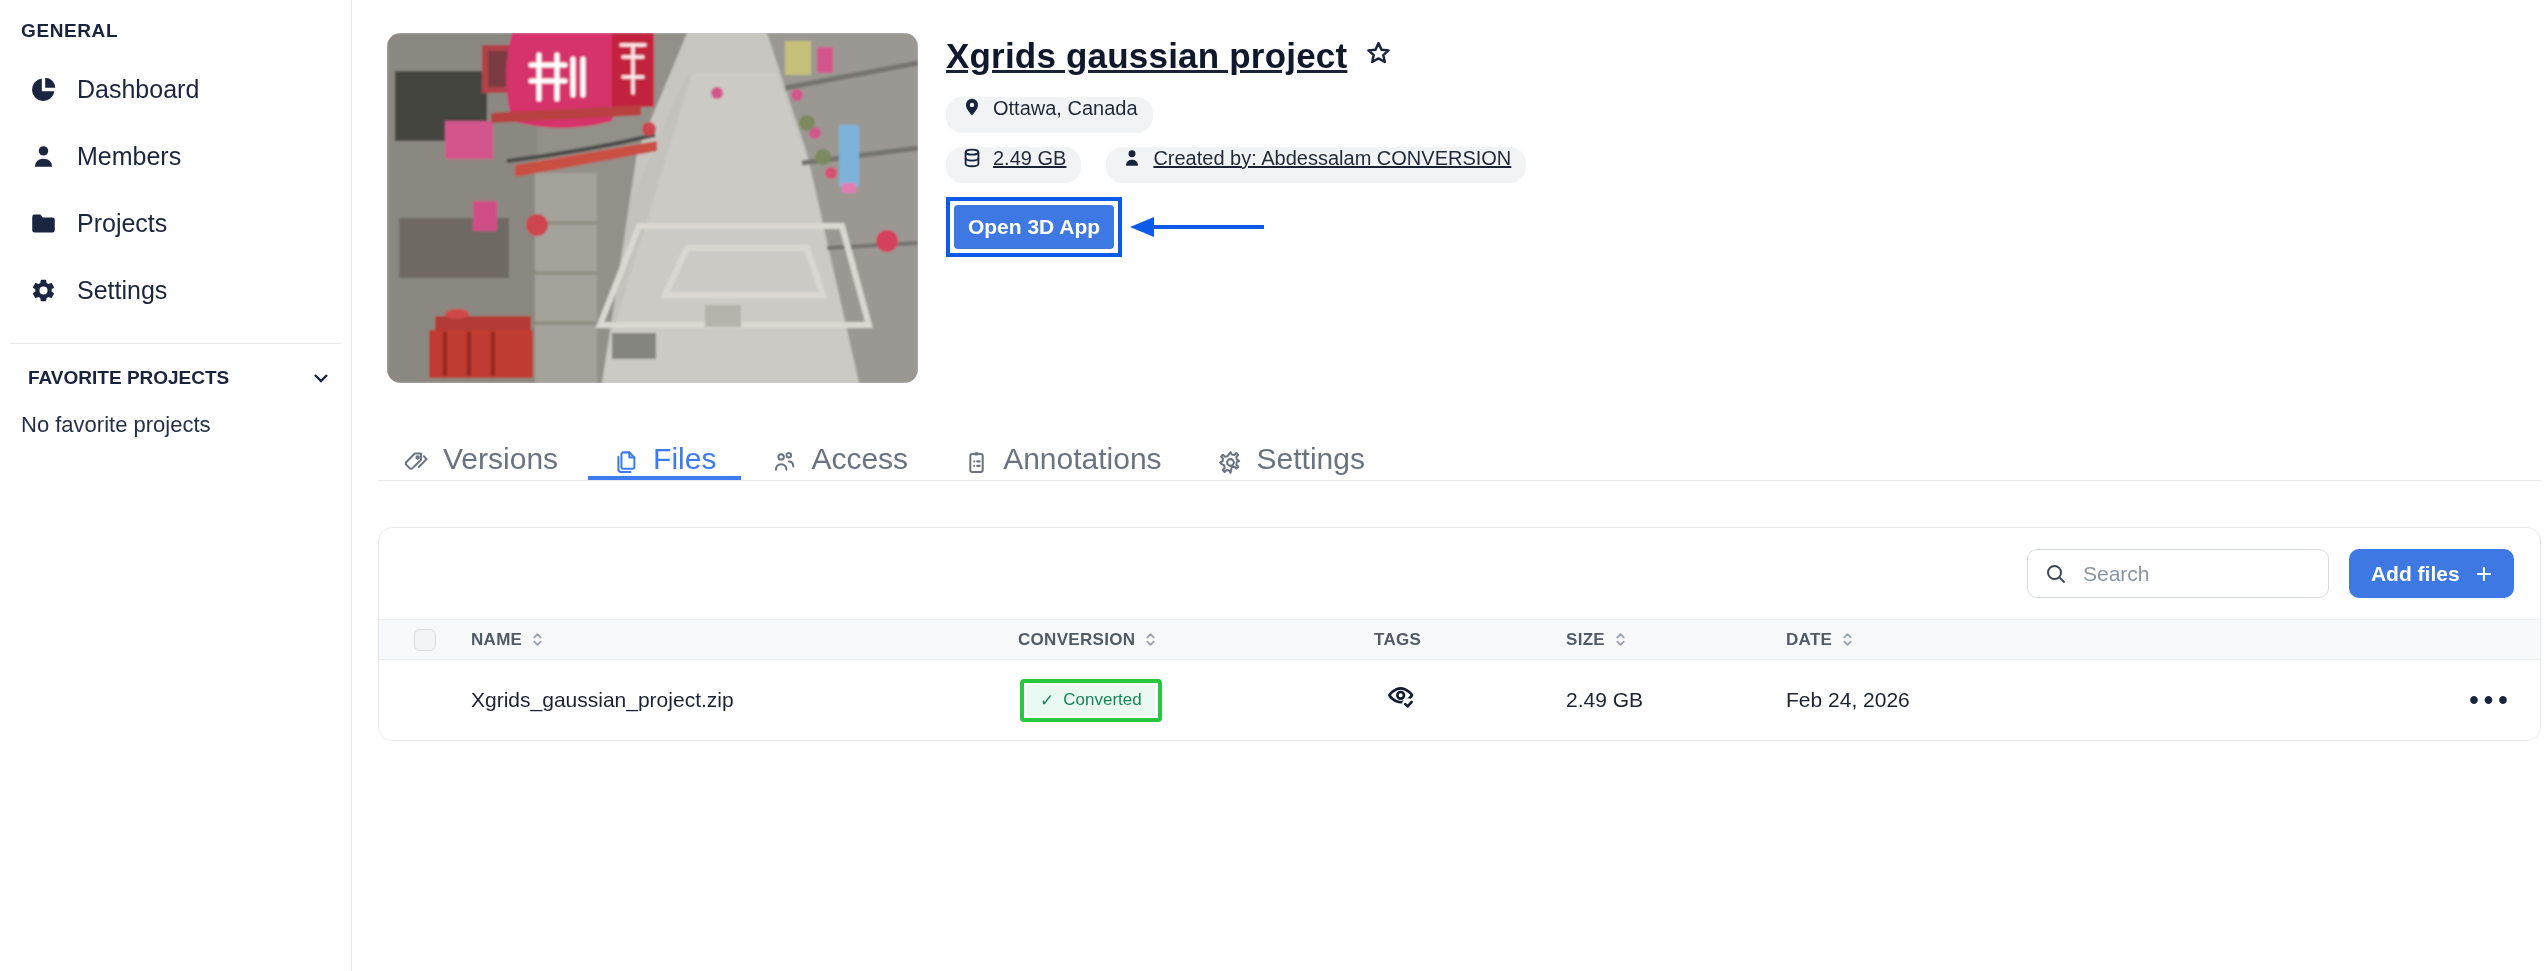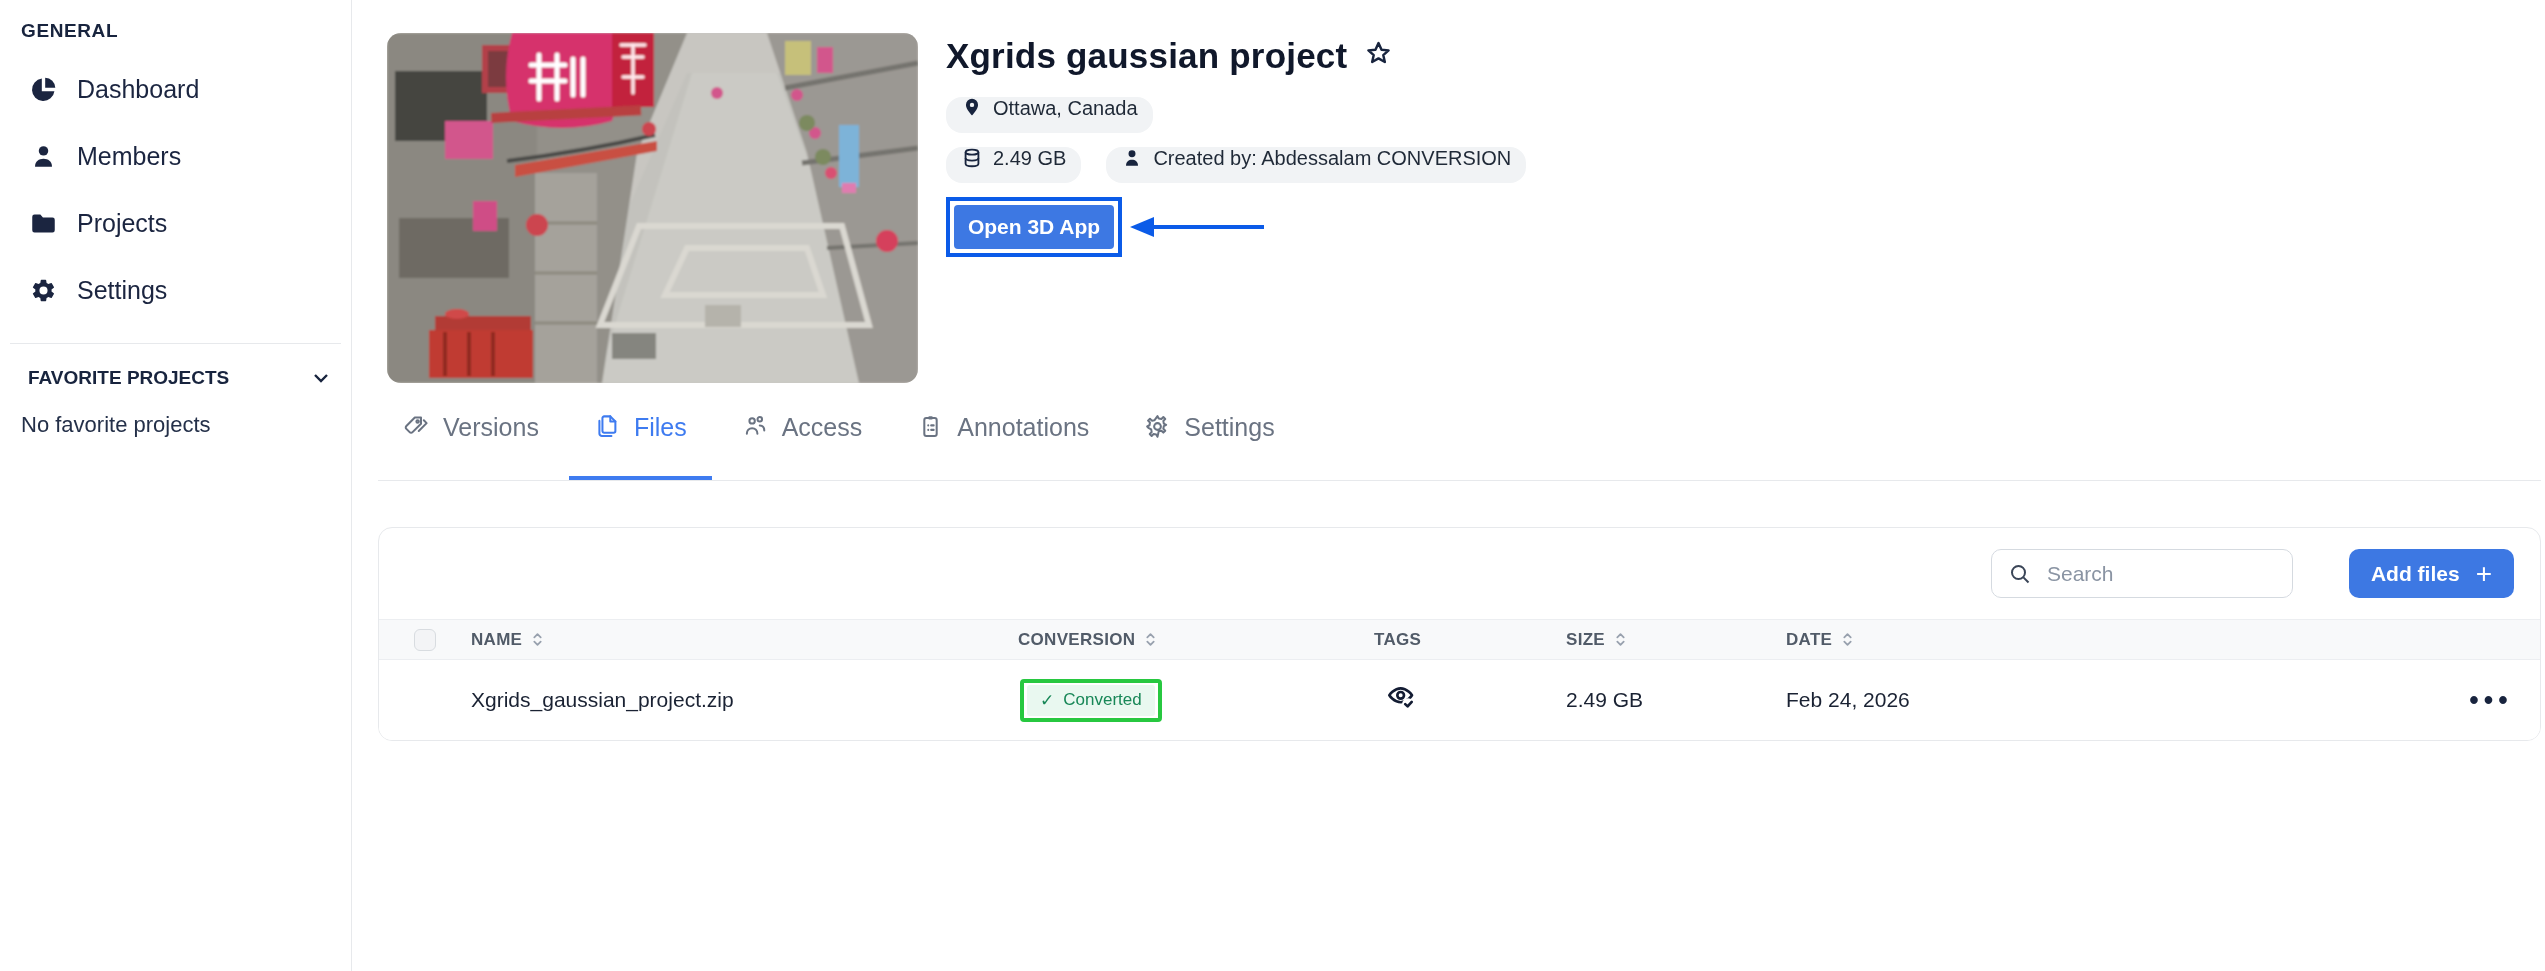--- a/index.html
+++ b/index.html
@@ -19,59 +19,59 @@
   .fav-header { display:flex; justify-content:space-between; align-items:center;
     padding:0 18px 0 28px; margin-top:22px; font-size:19px; font-weight:700; color:#18243E; }
   .fav-header svg { width:24px; height:24px; stroke:#18243E; fill:none; stroke-width:2.4; }
   .fav-empty { margin:22px 0 0 21px; font-size:22px; color:#243049; }
 
   
   .main { position:absolute; left:352px; top:0; width:2193px; }
   .hero { display:flex; gap:28px; padding:33px 0 0 35px; }
   .thumb { width:531px; height:350px; border-radius:14px; overflow:hidden;
     background:#c9c7c2; flex:0 0 auto; }
-  .info { padding-top:3px; }
+  .info { padding-top:3px;text-decoration:underline; }
   .title-row { display:flex; align-items:center; gap:16px; }
   .page-title { font-size:35px; font-weight:700; color:#10182B; letter-spacing:.2px; }
   .star-btn svg { width:31px; height:31px; stroke:#18243E; fill:none; stroke-width:1.9; }
   .badge { display:inline-flex; align-items:flex-start; gap:10px; height:36px;
     padding:0 15px; background:#F1F3F5; border-radius:16px; font-size:20px; color:#1F2937; }
   .badge svg { width:22px; height:22px; }
   .badge-row1 { margin-top:21px; }
   .badge-row2 { margin-top:14px; display:flex; gap:25px; }
   .open-row { margin-top:14px; display:flex; align-items:center; }
   .anno-blue { border:4px solid #0B5BE8; padding:4px; }
   .open-btn { width:160px; height:44px; background:#3D78E3; color:#fff;
     font-size:21px; font-weight:600; border:none; border-radius:4px; cursor:pointer;
     font-family:"Liberation Sans",sans-serif; }
   .arrow { margin-left:6px; }
 
   
   .tabs { display:flex; gap:5px; margin:30px 0 0 26px; width:2163px;
     border-bottom:1px solid #E7E9EC; }
-  .tab { display:flex; align-items:flex-start; gap:13px; padding:0 25px; height:67px;
-    font-size:25px; color:#6A7382; border-bottom:4px solid transparent; cursor:pointer; }
+  .tab { display:flex; align-items:flex-end; gap:13px; padding:0 25px; height:67px;
+    font-size:30px; color:#6A7382; border-bottom:4px solid transparent; cursor:pointer; }
   .tab svg { width:27px; height:27px; stroke:currentColor; fill:none; stroke-width:1.8;
     stroke-linecap:round; stroke-linejoin:round; }
   .tab.active { color:#3E7BF0; border-bottom-color:#3E7BF0; }
 
   
   .card { margin:46px 0 0 26px; width:2163px; background:#fff;
     border:1px solid #E7E9EC; border-radius:14px; overflow:hidden; }
   .toolbar { display:flex; justify-content:flex-end; align-items:center; gap:20px;
     height:91px; padding-right:26px; }
   .search { display:flex; align-items:center; gap:15px; width:302px; height:49px;
     border:1px solid #D5DAE0; border-radius:10px; padding:0 16px; background:#fff; }
   .search svg { width:24px; height:24px; stroke:#3A4557; fill:none; stroke-width:2; flex:0 0 auto; }
   .search input { border:none; outline:none; width:100%; font-size:21px; color:#333;
     font-family:"Liberation Sans",sans-serif; background:transparent; }
   .search input::placeholder { color:#8A94A3; }
   .add-btn { display:flex; align-items:center; gap:16px; height:49px; padding:0 22px;
     background:#3D78E3; color:#fff; font-size:21px; font-weight:600; border:none;
-    border-radius:10px; cursor:pointer; font-family:"Liberation Sans",sans-serif;margin-left:36px; }
+    border-radius:10px; cursor:pointer; font-family:"Liberation Sans",sans-serif; }
   .plus-glyph { font-size:28px; font-weight:400; line-height:1; }
 
   .grid-row { display:grid; grid-template-columns:92px 547px 356px 192px 220px 636px 120px;
     align-items:center; }
   .thead { height:41px; background:#F8F9FA; border-top:1px solid #ECEEF1;
     border-bottom:1px solid #ECEEF1; font-size:17px; font-weight:600; color:#515B68;
     letter-spacing:.3px; }
   .th { display:flex; align-items:center; gap:7px; }
   .th svg { width:17px; height:17px; stroke:#98A1AE; fill:none; stroke-width:1.7;
     stroke-linecap:round; stroke-linejoin:round; }

